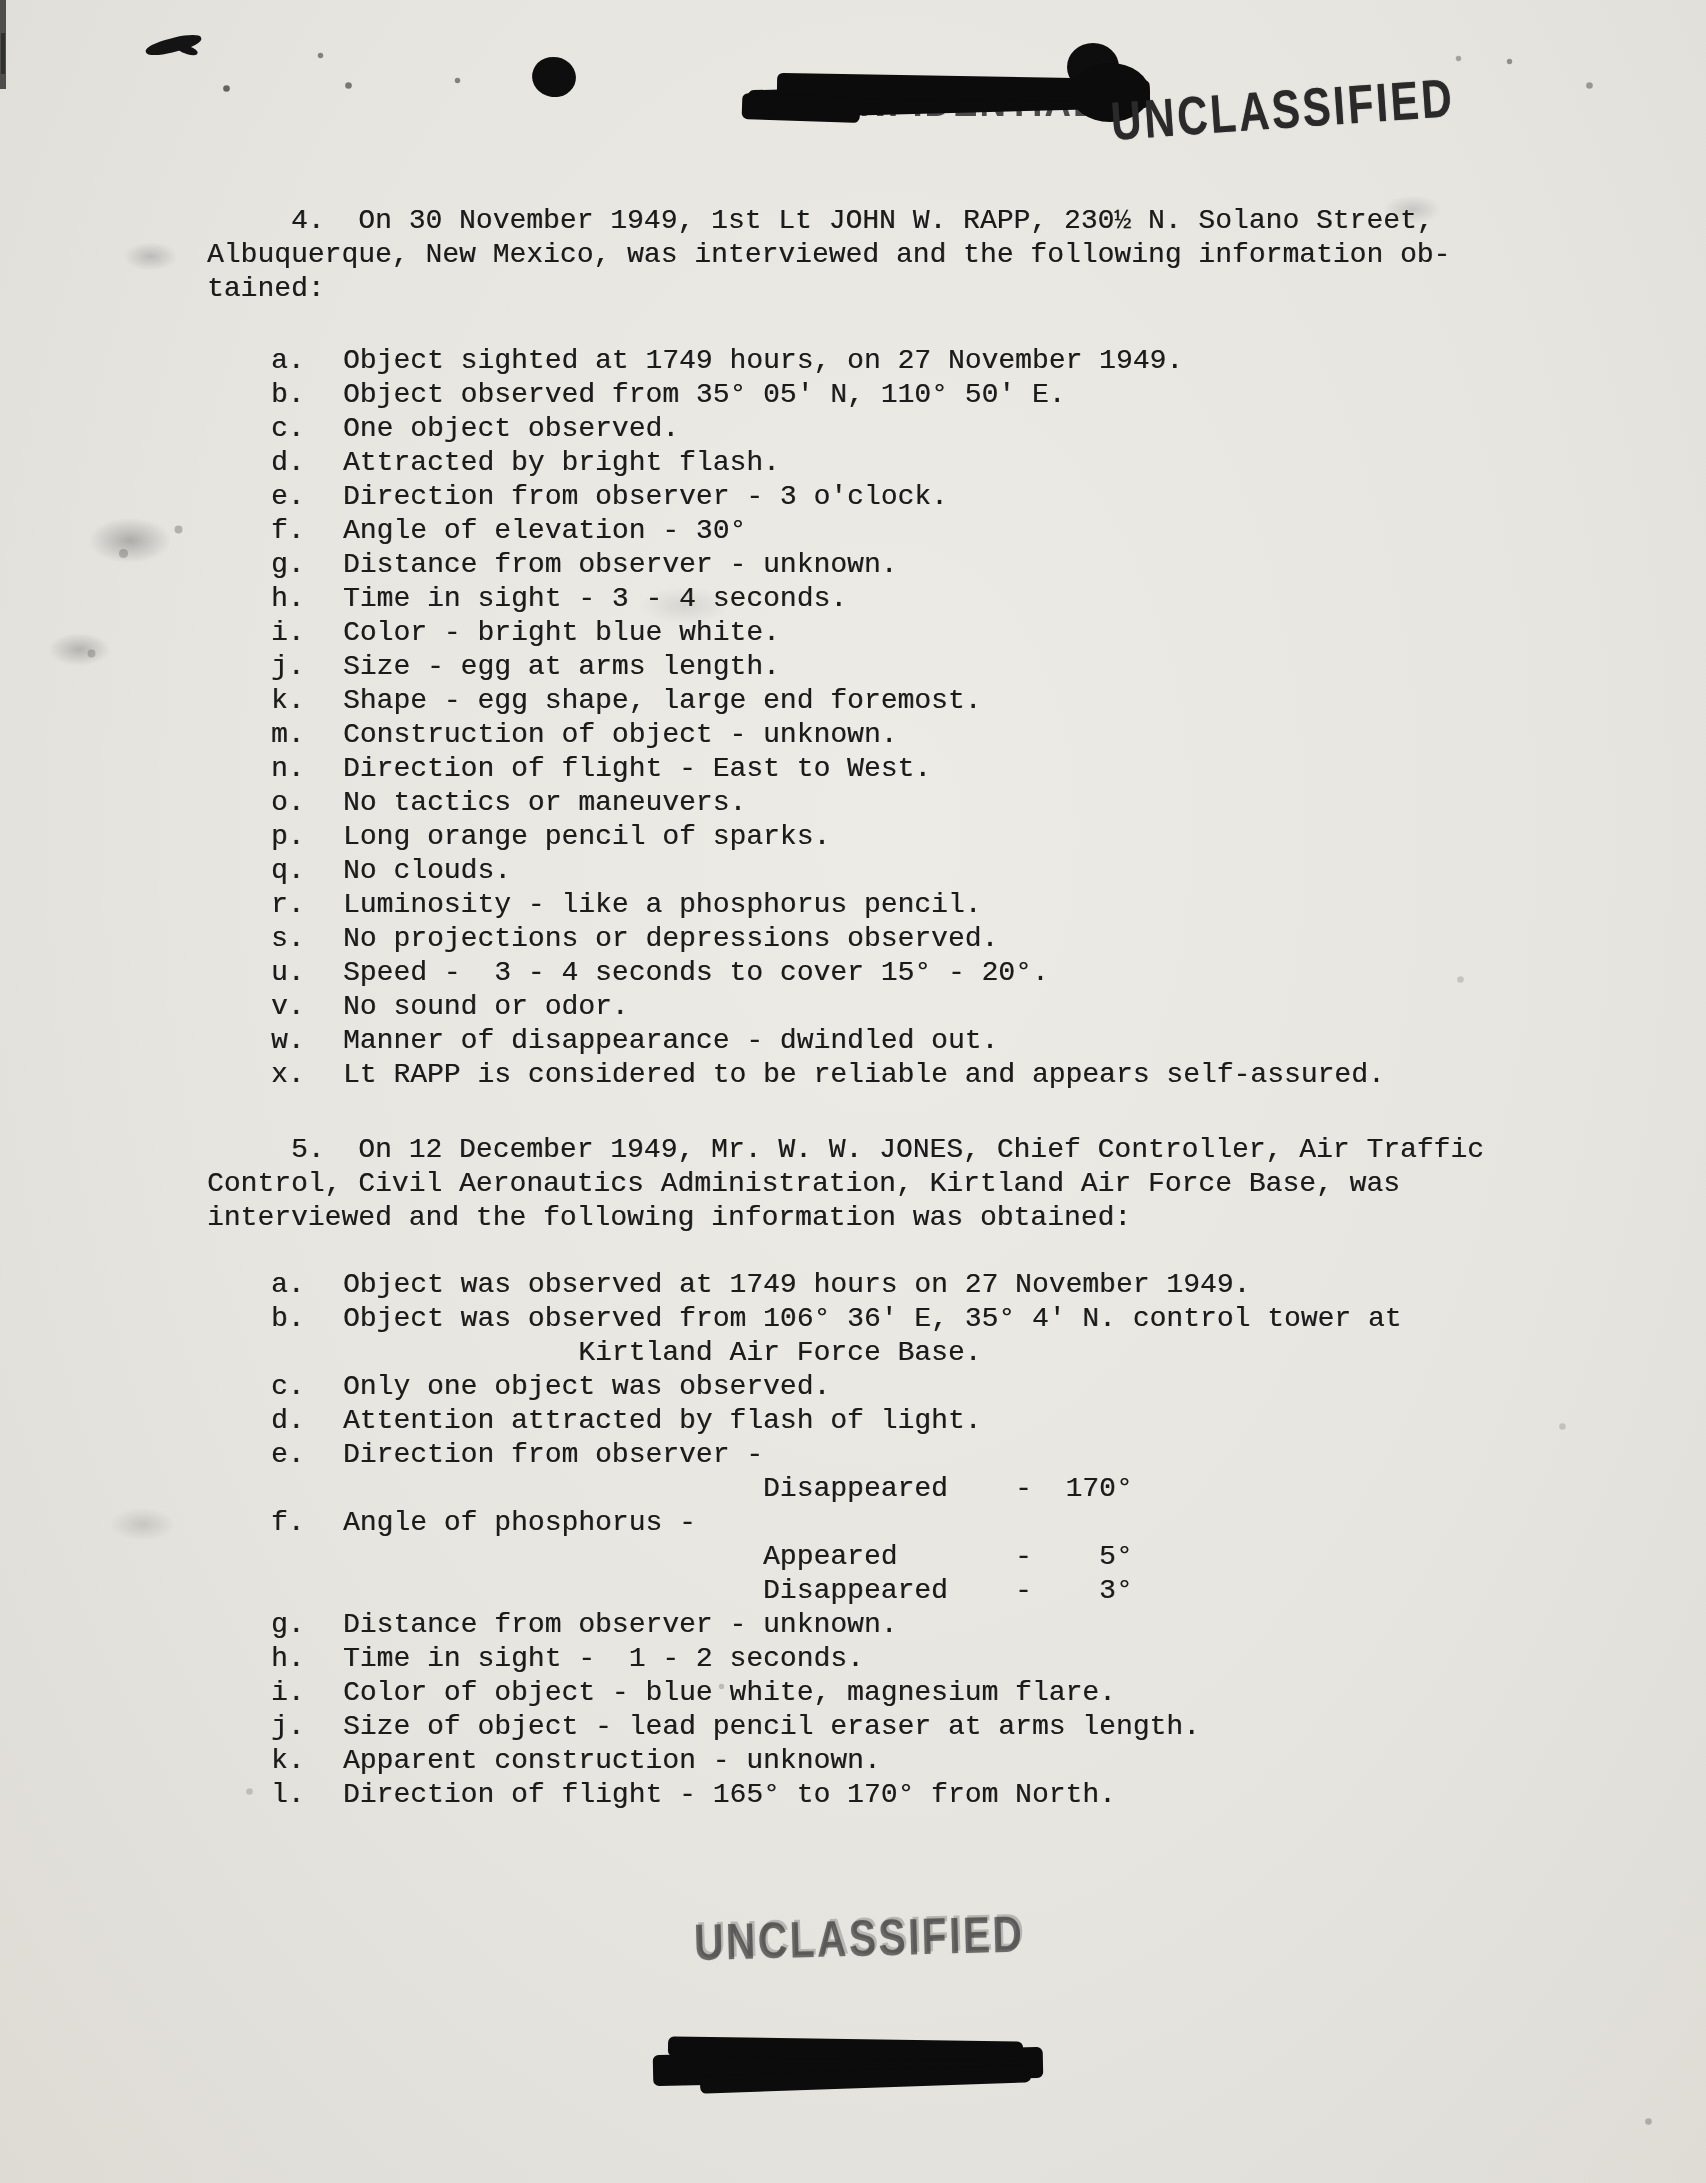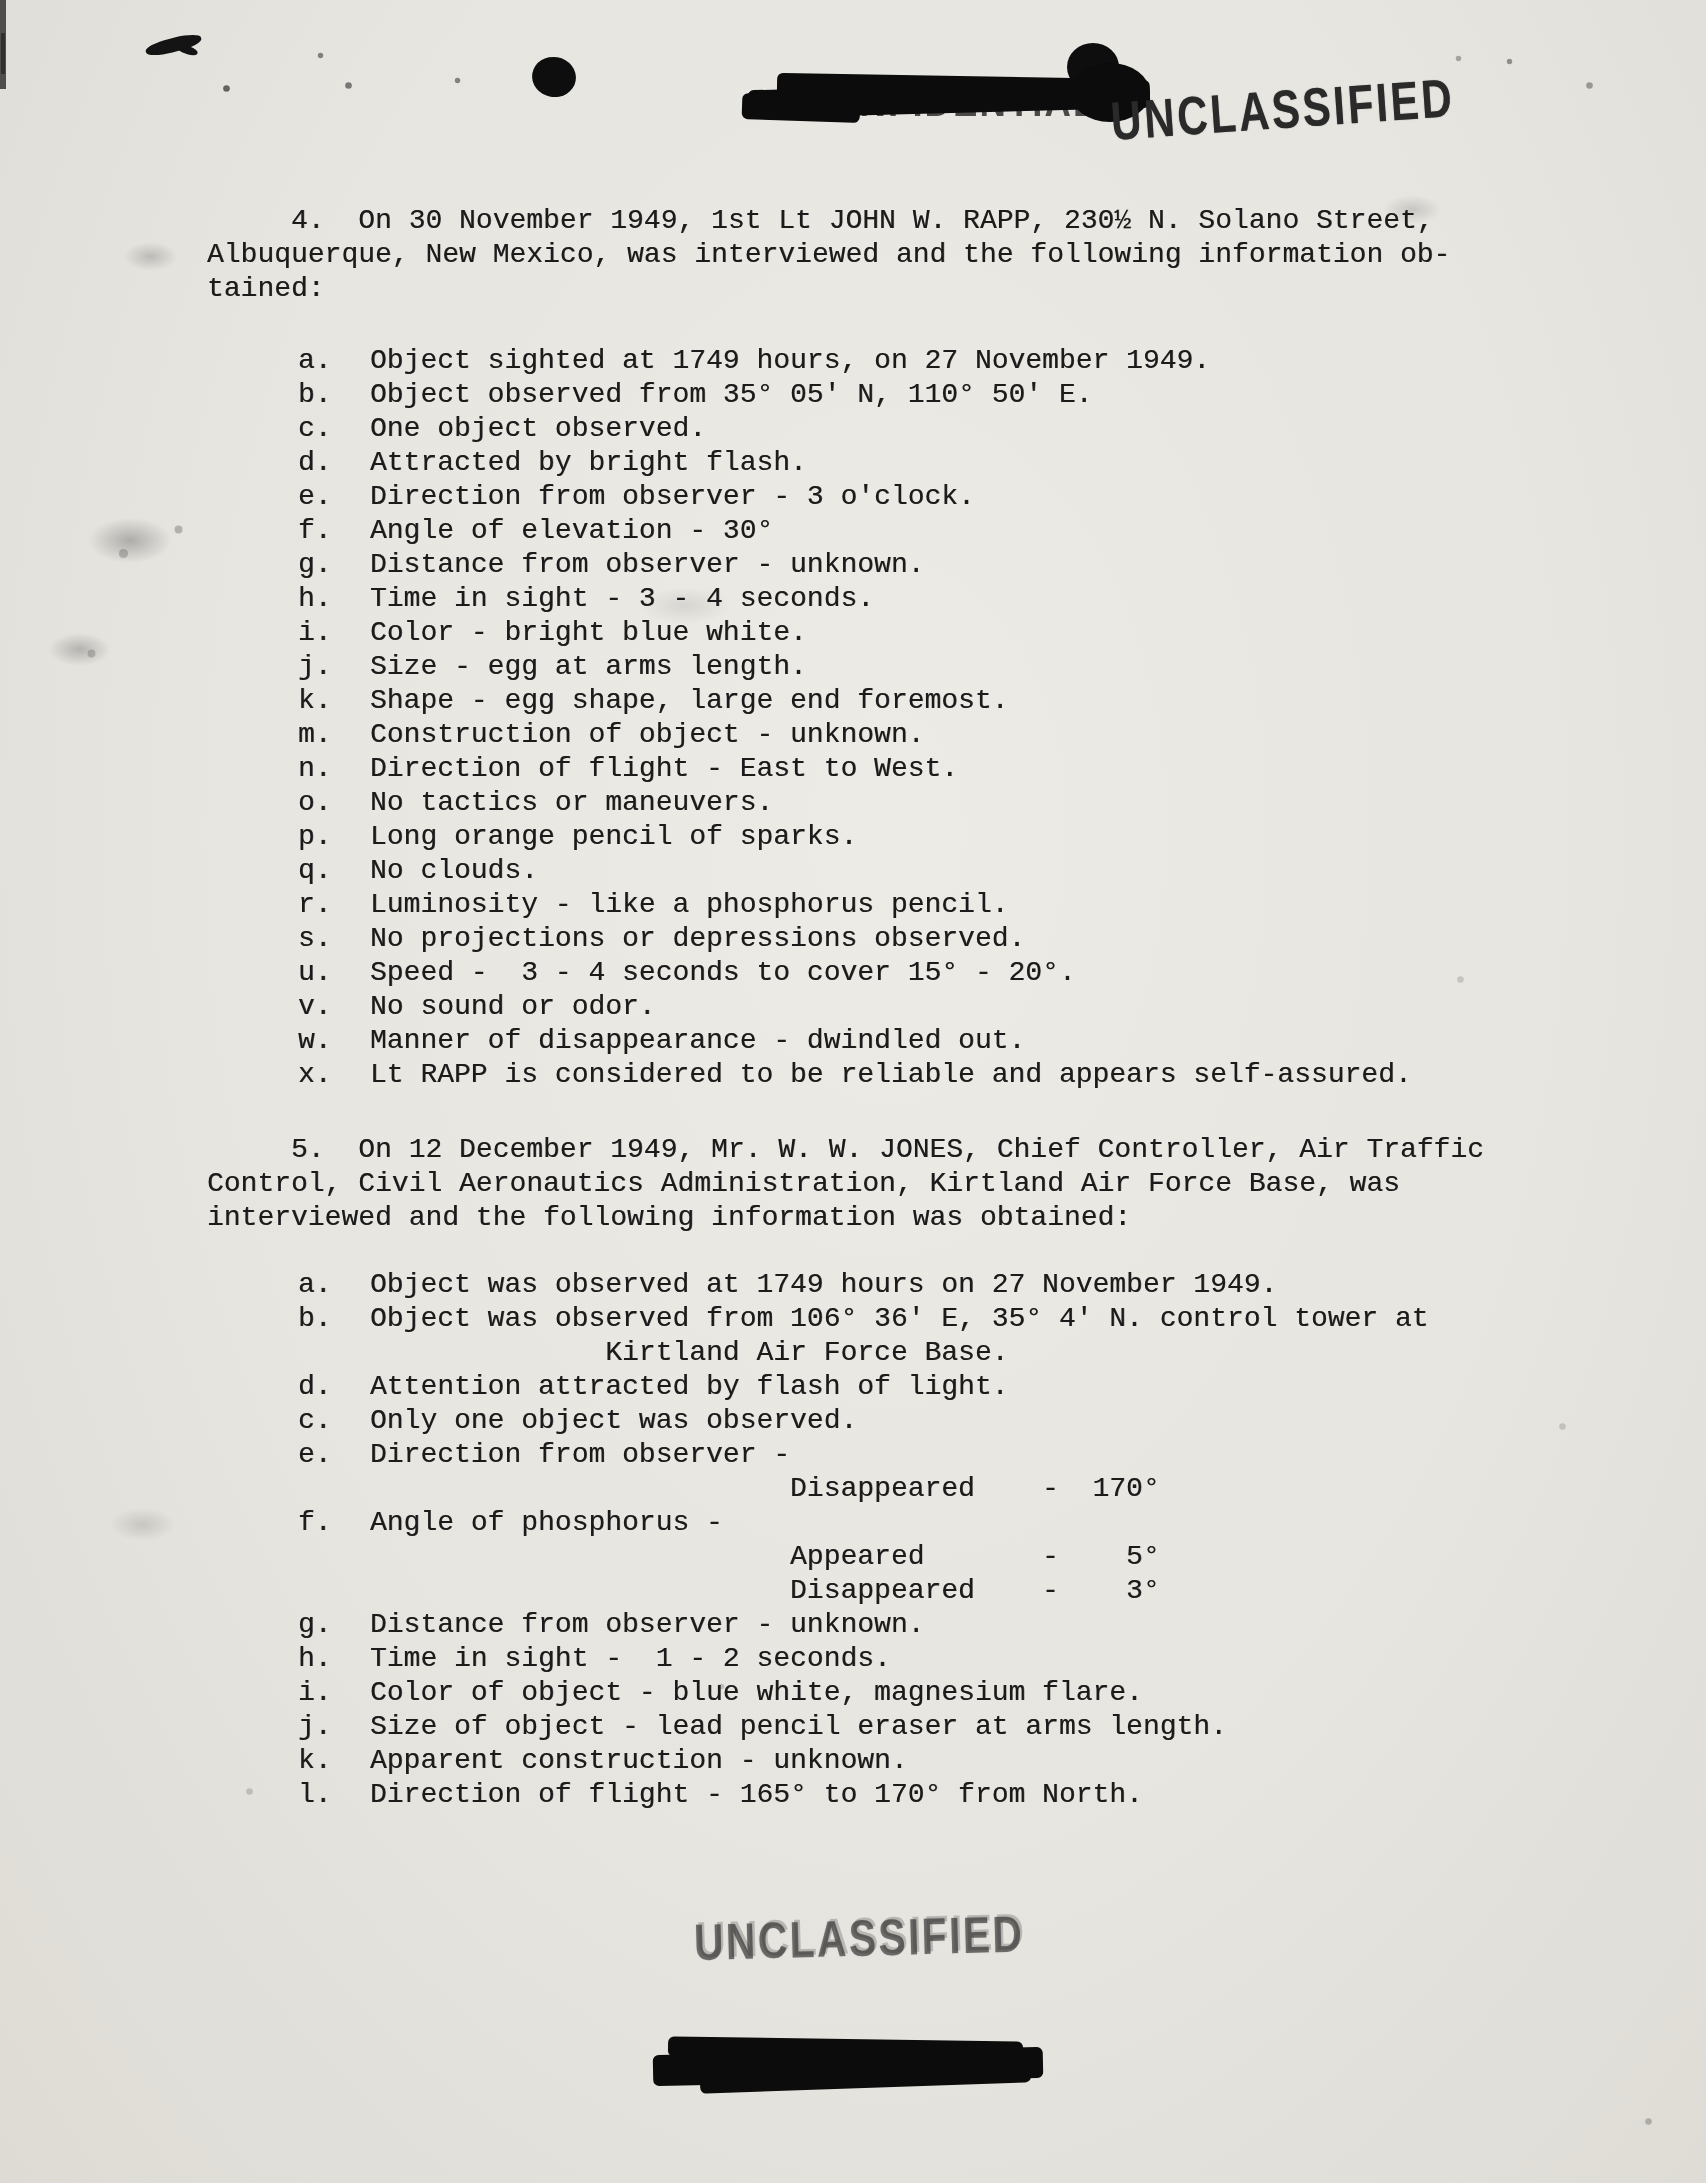--- a/index.html
+++ b/index.html
@@ -10,21 +10,21 @@
       radial-gradient(ellipse at 52% 38%, #edebe6 0%, #e7e5e0 55%, #dddbd4 100%);
     font-family:"Liberation Mono","DejaVu Sans Mono",monospace;
     color:#1b1b1b;
   }
   .page-text{
     position:absolute;left:207px;top:204px;width:1389px;
     font-size:28px;line-height:34px;
     text-shadow:0.4px 0.4px 0.6px rgba(25,25,25,0.55);
   }
   .heading .line{white-space:pre;}
-  .items{margin-left:91px;margin-top:38px;}
+  .items{margin-left:64px;margin-top:38px;}
   .items .item{white-space:pre;}
   .items .letter{display:inline-block;width:72px;white-space:pre;}
   .items .text{white-space:pre;}
   .section-5{margin-top:41px;}
   .section-5 .items{margin-top:32.5px;}
 
   
   .stamp{
     position:absolute;font-family:"Liberation Sans","DejaVu Sans",sans-serif;
     font-weight:bold;white-space:nowrap;
@@ -190,23 +190,23 @@
         <div class="line">interviewed and the following information was obtained:</div>
       </div>
     <div class="items">
 
         <div class="item"><span class="letter">a.</span><span class="text">Object was observed at 1749 hours on 27 November 1949.</span></div>
 
         <div class="item"><span class="letter">b.</span><span class="text">Object was observed from 106° 36' E, 35° 4' N. control tower at</span></div>
 
         <div class="item"><span class="letter"></span><span class="text">              Kirtland Air Force Base.</span></div>
 
+        <div class="item"><span class="letter">c.</span><span class="text">Only one object was observed.</span></div>
+
         <div class="item"><span class="letter">d.</span><span class="text">Attention attracted by flash of light.</span></div>
-
-        <div class="item"><span class="letter">c.</span><span class="text">Only one object was observed.</span></div>
 
         <div class="item"><span class="letter">e.</span><span class="text">Direction from observer -</span></div>
 
 
         <div class="item"><span class="letter"></span><span class="text">                         Disappeared    -  170°</span></div>
 
         <div class="item"><span class="letter">f.</span><span class="text">Angle of phosphorus -</span></div>
 
         <div class="item"><span class="letter"></span><span class="text">                         Appeared       -    5°</span></div>
 

